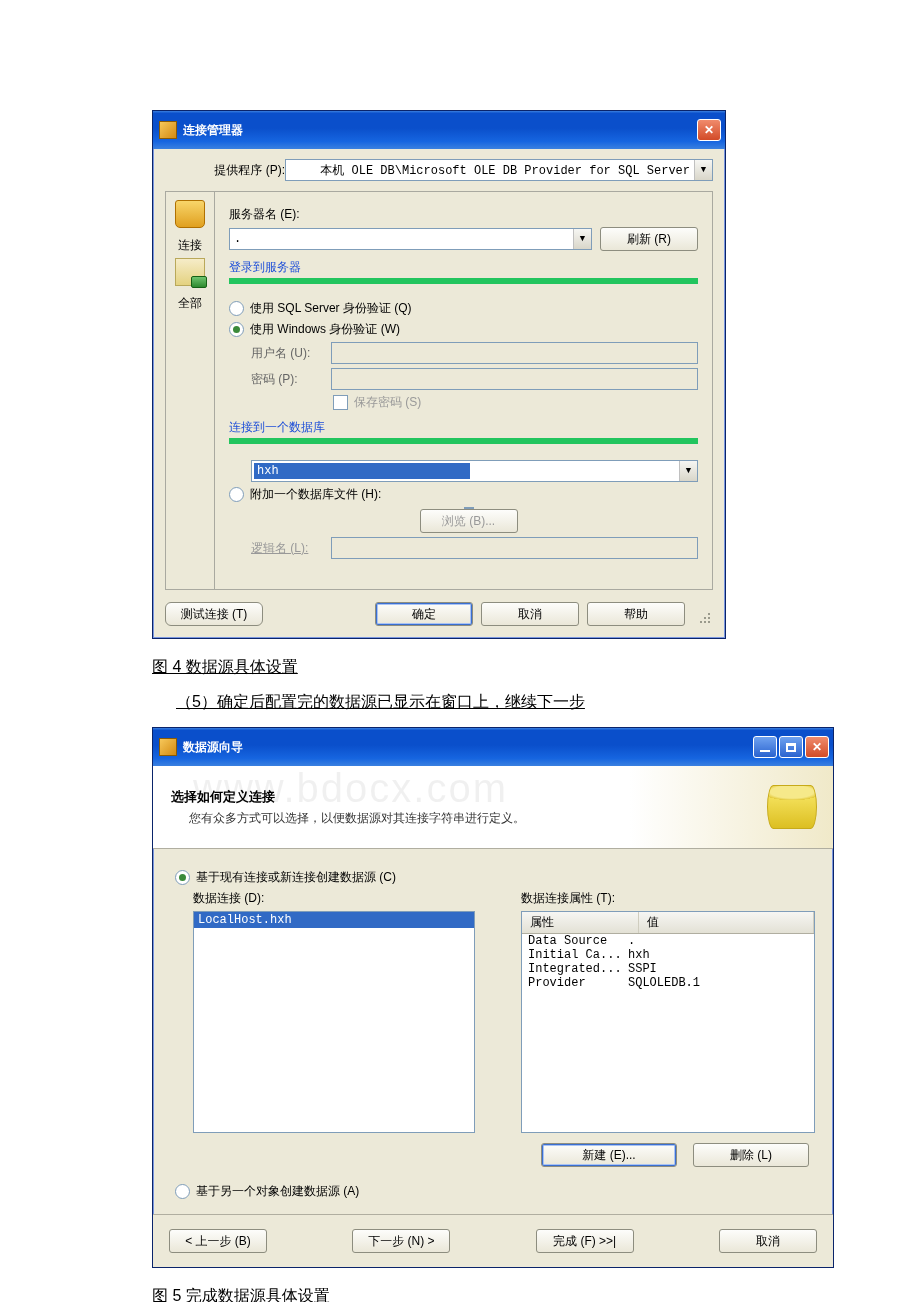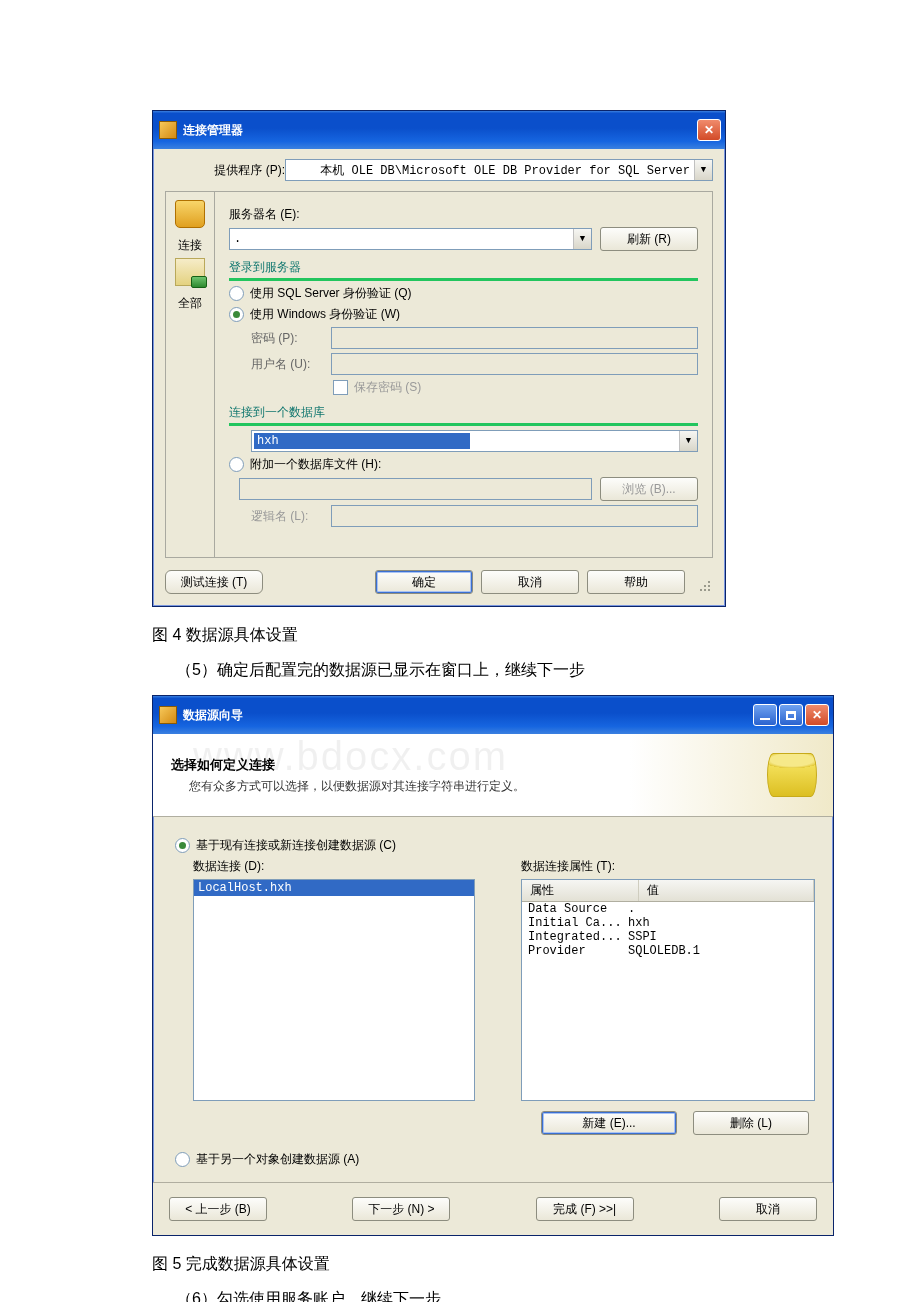--- a/index.html
+++ b/index.html
@@ -14,20 +14,21 @@
     margin: 0 auto;
     padding: 110px 0 80px 0;
     box-sizing: border-box;
   }
   .figure-wrap {
     margin: 0 0 18px 152px;
   }
   .caption, .bodytext {
     margin: 0 0 14px 152px;
     font-size: 16px;
+    text-decoration: underline;
   }
   .bodytext { text-indent: 1.5em; }
 
   
   .xp-window {
     border: 1px solid #0a246a;
     background: #ece9d8;
     font-family: Tahoma, SimSun, sans-serif;
     font-size: 12px;
     box-shadow: 0 0 0 1px #7a96df inset;
@@ -99,21 +100,21 @@
   .st-icon{width:28px;height:26px;}
   .st-icon.db{background:linear-gradient(#f8d56a,#e0a020);border-radius:3px 3px 5px 5px;border:1px solid #b07000;}
   .st-icon.all{background:linear-gradient(#f6ecc8,#e4d280);border:1px solid #b9a85a;position:relative;}
   .st-icon.all::after{content:"";position:absolute;right:-3px;bottom:-3px;width:14px;height:10px;background:linear-gradient(#6fc46f,#2e8a2e);border:1px solid #156015;border-radius:2px;}
   .panel{
     flex:1;
     border:1px solid #a9a9a0;
     background:#ece9d8;
     padding:10px 14px 6px 14px;
   }
-  .sect-h{color:#0f766e;border-bottom:3px solid #22c55e;padding:2px 0;margin:6px 0 4px 0;}
+  .sect-h{color:#1d4ed8;border-bottom:6px solid #22c55e;padding:2px 0;margin:6px 0 16px 0;}
   .fld{display:flex;align-items:center;margin:4px 0;}
   .fld .flbl{width:80px;color:#666;}
   .txtbox{background:#fff;border:1px solid #7f9db9;height:20px;flex:1;display:flex;align-items:center;padding:0 4px;font-family:"Courier New",monospace;font-size:12px;}
   .txtbox.disabled{background:#ece9d8;color:#888;}
   .btn{
     background:linear-gradient(to bottom,#fdfdfb,#eae7d8);
     border:1px solid #8d8d7f;
     border-radius:3px;
     height:22px;padding:0 12px;
     font-size:12px;
@@ -225,52 +226,52 @@
             <div class="sect-h">登录到服务器</div>
             <div class="fld">
               <span class="radio"></span>
               <span>使用 SQL Server 身份验证 (Q)</span>
             </div>
             <div class="fld">
               <span class="radio checked"></span>
               <span>使用 Windows 身份验证 (W)</span>
             </div>
             <div class="fld" style="margin-left:22px;">
+              <span class="flbl">用户名 (U):</span>
+              <div class="txtbox disabled"></div>
+            </div>
+            <div class="fld" style="margin-left:22px;">
               <span class="flbl">密码 (P):</span>
-              <div class="txtbox disabled"></div>
-            </div>
-            <div class="fld" style="margin-left:22px;">
-              <span class="flbl">用户名 (U):</span>
               <div class="txtbox disabled"></div>
             </div>
             <div class="fld" style="margin-left:104px;color:#999;">
               <span class="check"></span>
               <span>保存密码 (S)</span>
             </div>
             <div class="sect-h">连接到一个数据库</div>
             <div class="fld" style="margin-left:22px;">
               <div class="combo" style="flex:1;background:#fff;">
                 <span class="val" style="background:#316ac5;color:#fff;height:16px;display:inline-flex;align-items:center;padding:0 3px;margin:2px 0 2px 2px;">hxh</span>
                 <span style="flex:1"></span>
                 <span class="arrow">▼</span>
               </div>
             </div>
             <div class="fld">
               <span class="radio"></span>
               <span>附加一个数据库文件 (H):</span>
             </div>
-            <div class="fld" style="margin-left:10px;">
+            <div class="fld" style="margin-left:10px;flex-direction:column;">
               <div class="txtbox disabled" style="flex:1;"></div>
               <span style="width:8px;"></span>
               <div class="btn disabled">
                   <span>浏览 (B)...</span>
                 </div>
             </div>
             <div class="fld" style="margin-left:22px;">
-              <span class="flbl" style="color:#999;">逻辑名 (L):</span>
+              <span class="flbl" style="color:#999;text-decoration:underline;">逻辑名 (L):</span>
               <div class="txtbox disabled"></div>
             </div>
             <div style="height:20px;"></div>
           </div>
         </div>
       </div>
       <div class="footer-row">
         <div class="btn test">
             <span>测试连接 (T)</span>
           </div>

